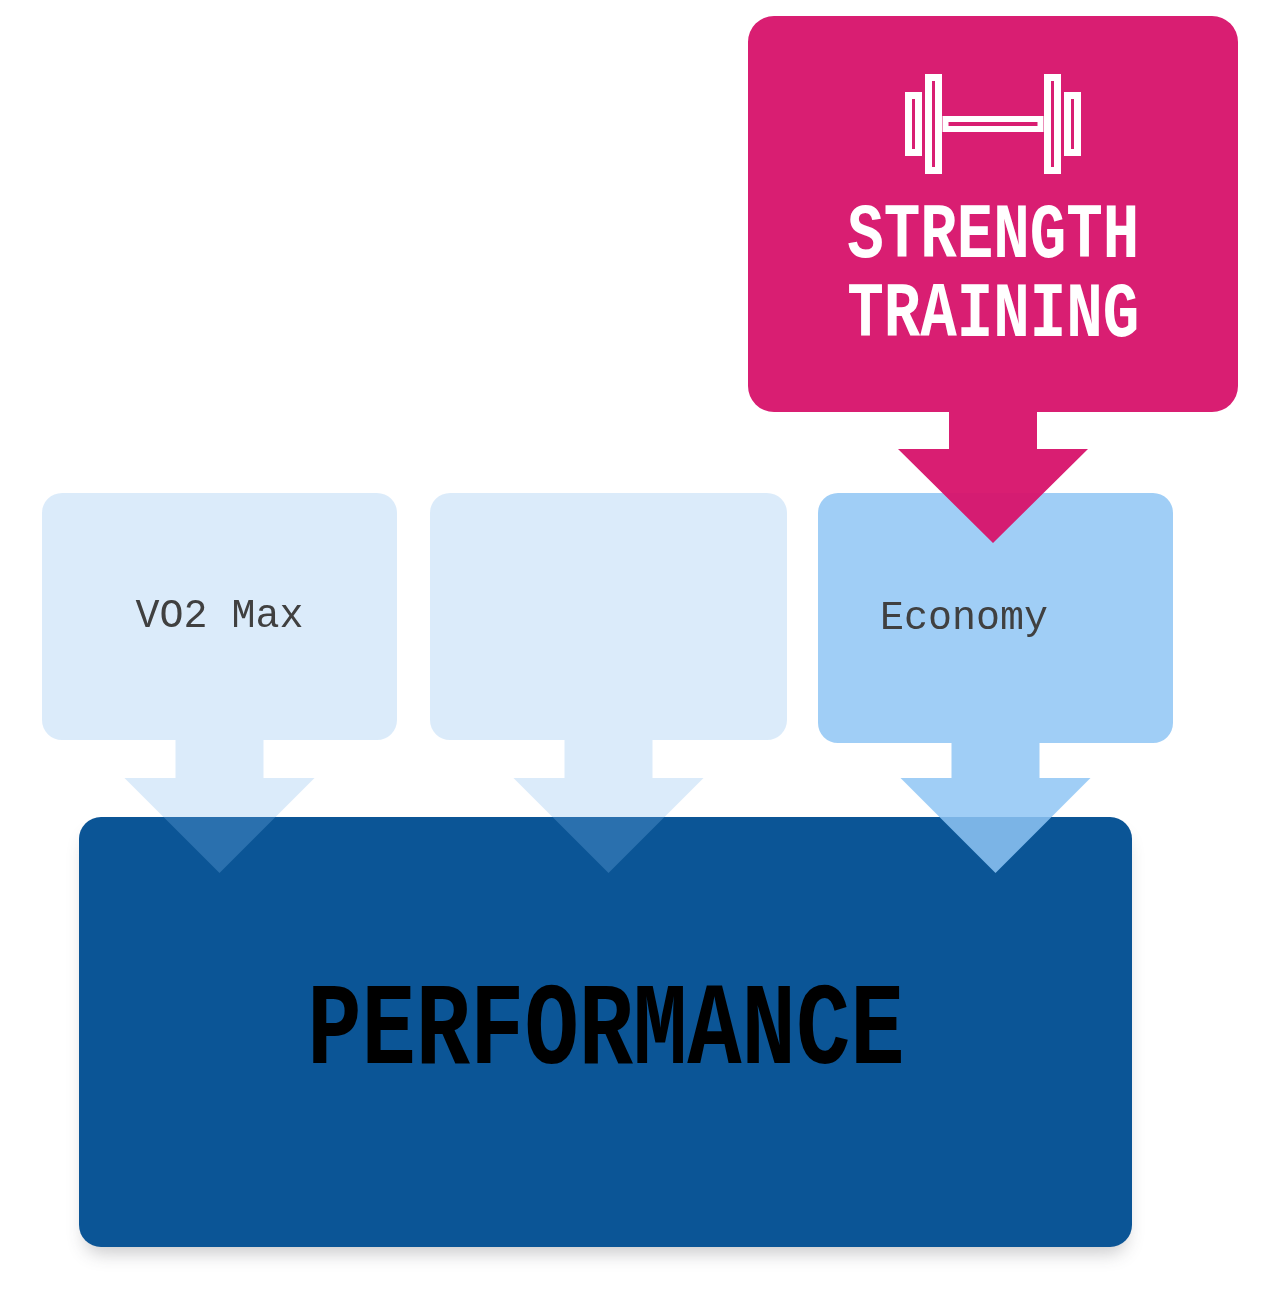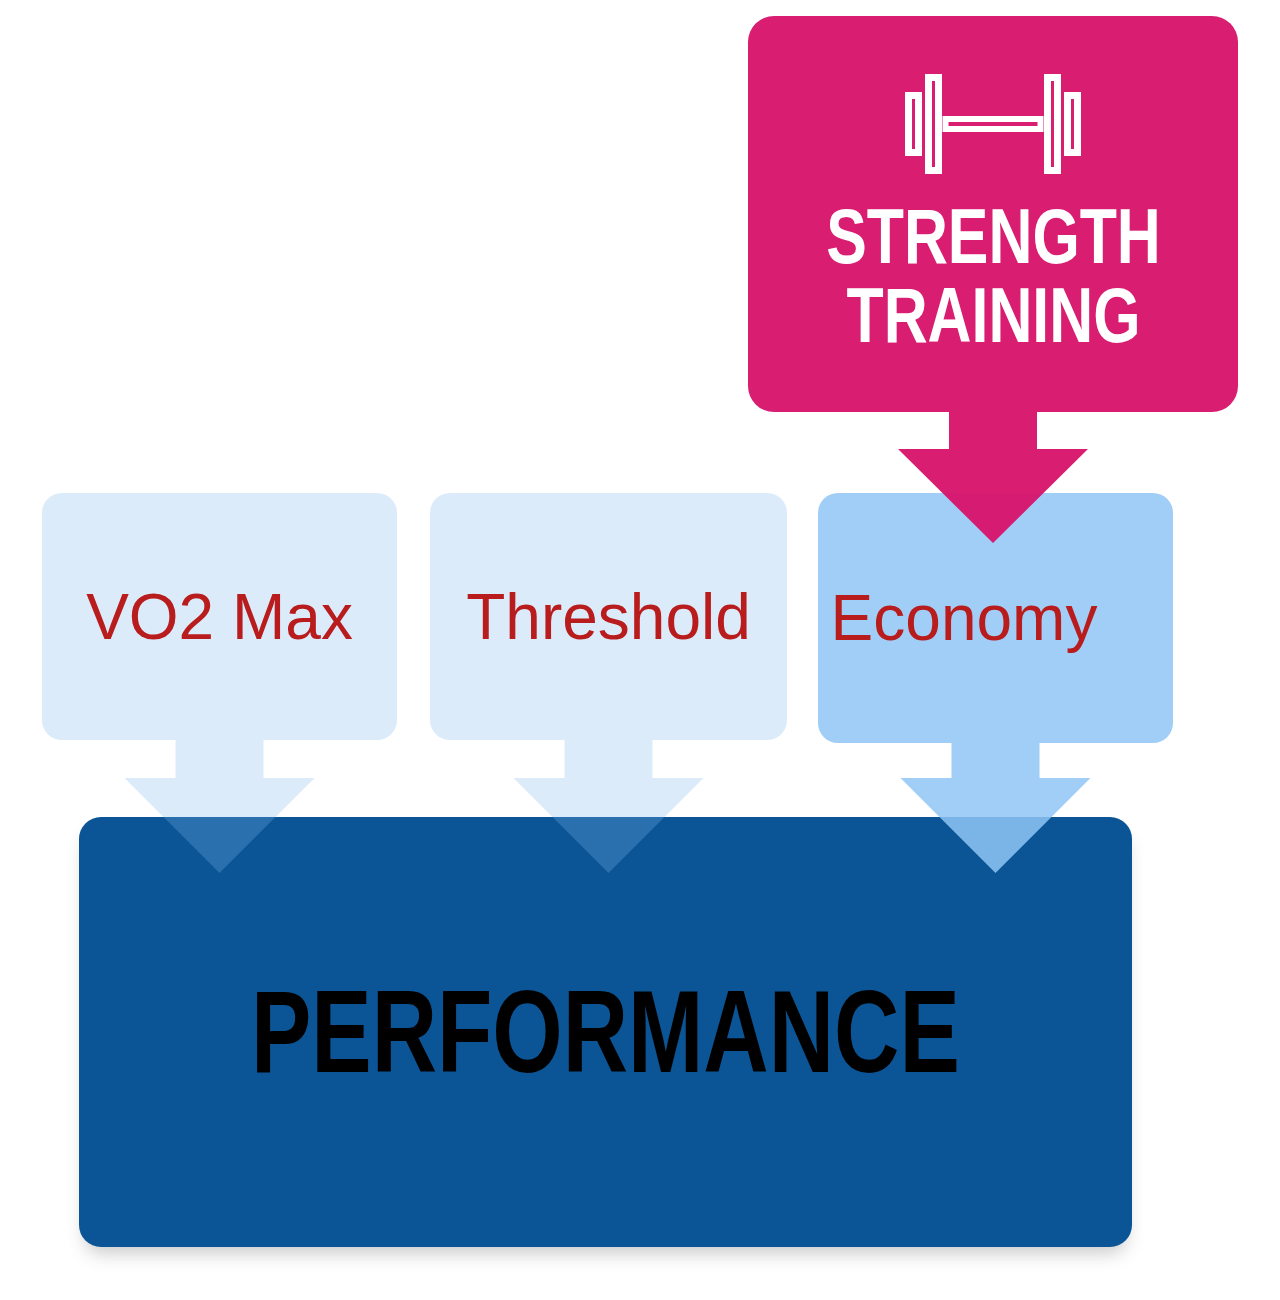--- a/index.html
+++ b/index.html
@@ -6,21 +6,21 @@
     margin: 0;
     padding: 0;
     background: #ffffff;
   }
   .canvas {
     position: relative;
     width: 1280px;
     height: 1300px;
     background: #ffffff;
     overflow: hidden;
-    font-family: Liberation Sans, sans-serif;
+    font-family: Liberation Mono, monospace;
   }
   
   .performance-box {
     position: absolute;
     left: 79px;
     top: 817px;
     width: 1053px;
     height: 430px;
     background: #0B5596;
     border-radius: 22px;
@@ -33,22 +33,22 @@
     top: 0;
     width: 1280px;
     height: 1300px;
   }
   
   .factor-label {
     position: absolute;
     display: flex;
     align-items: center;
     justify-content: center;
-    color: #b91c1c;
-    font-size: 64px;
+    color: #404040;
+    font-size: 40px;
     font-weight: 400;
     letter-spacing: 0px;
   }
   .factor-label.f0 { left: 42px;  top: 493px; width: 355px; height: 247px; }
   .factor-label.f1 { left: 430px; top: 493px; width: 357px; height: 247px; }
   .factor-label.f2 { left: 818px; top: 493px; width: 292px; height: 250px; }
   
   .strength-content {
     position: absolute;
     left: 748px;
@@ -133,20 +133,19 @@
         <rect x="162.5" y="21.5" width="10" height="57"></rect>
       </g>
     </svg>
     <div class="strength-text">
       <div>STRENGTH</div>
       <div>TRAINING</div>
     </div>
   </div>
 
   <div class="factor-label f0">VO2 Max</div>
-  <div class="factor-label f1">Threshold</div>
   <div class="factor-label f2">Economy</div>
 
   <div class="performance-label">
     <span class="scale">PERFORMANCE</span>
   </div>
 
 </div>
 
 </body></html>

